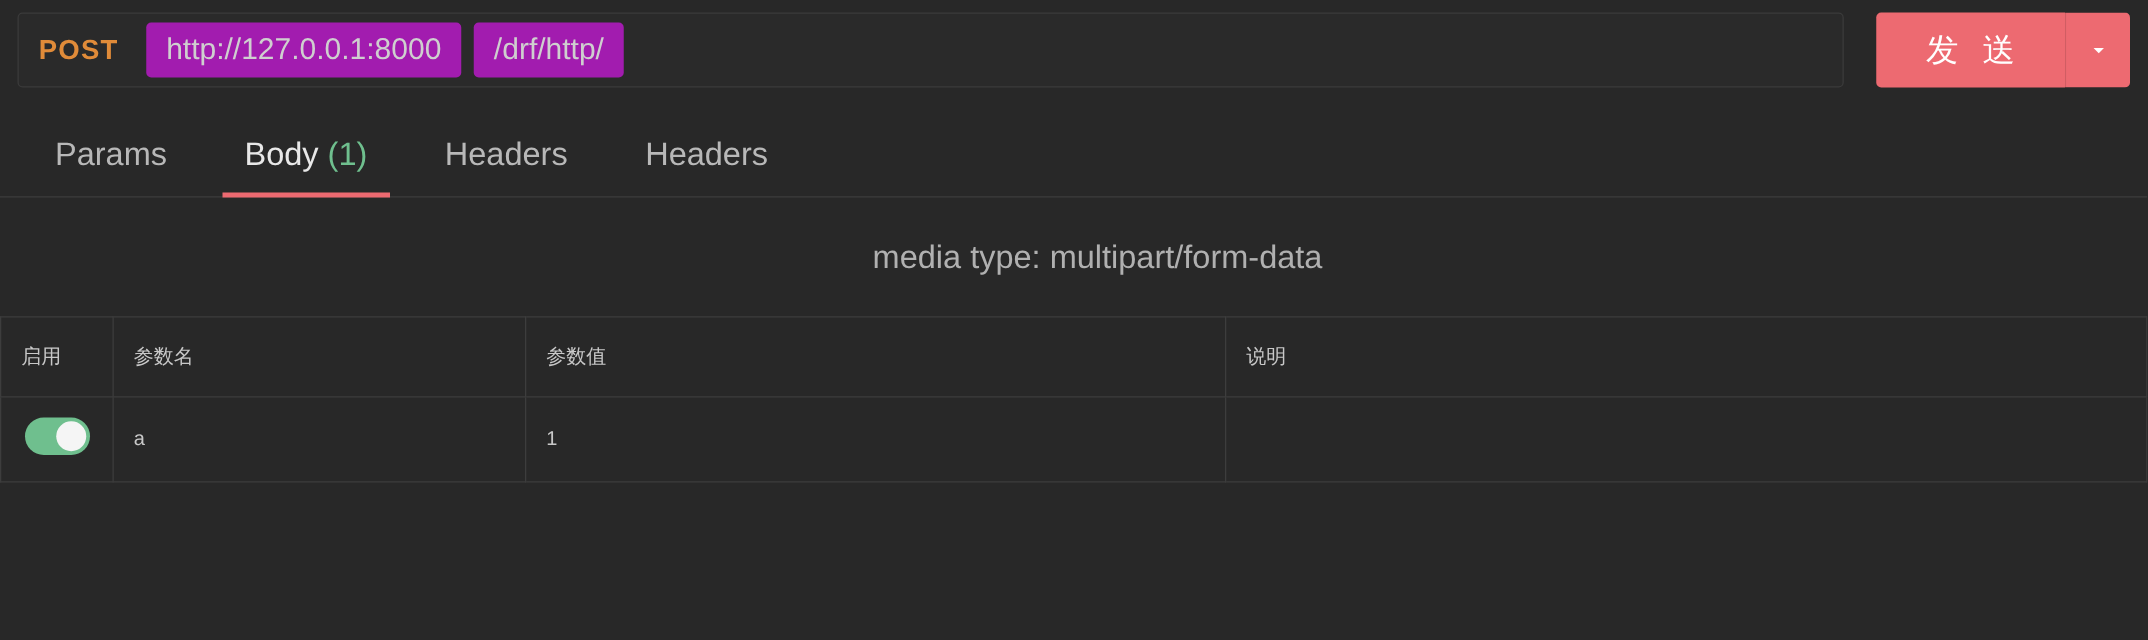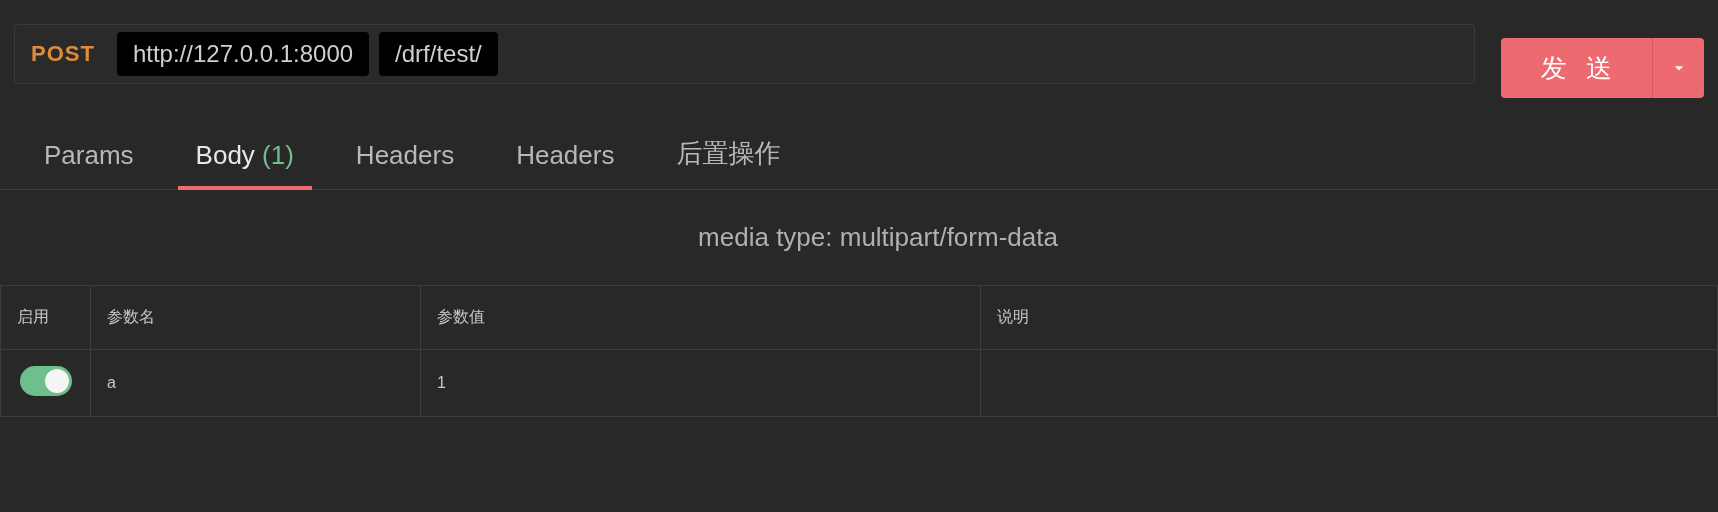--- a/index.html
+++ b/index.html
@@ -32,31 +32,30 @@
     gap: 10px;
   }
   .method {
     color: #e08b39;
     font-weight: 700;
     font-size: 22px;
     letter-spacing: 1px;
     padding-right: 12px;
   }
   .pill {
-    background: #000000;
+    background: #a21caf;
     border-radius: 4px;
     color: #cfcfcf;
     font-size: 24px;
     padding: 6px 16px;
     line-height: 32px;
   }
   .send-group {
     display: flex;
     height: 60px;
-    margin-top: 28px;
   }
   .send-btn {
     background: #ed6a71;
     color: #ffffff;
     font-size: 26px;
     letter-spacing: 6px;
     border: none;
     border-radius: 4px 0 0 4px;
     padding: 0 34px 0 40px;
     cursor: pointer;
@@ -152,42 +151,41 @@
     border-radius: 50%;
   }
 </style>
 </head>
 <body>
 
 <div class="request-row">
   <div class="url-container">
     <span class="method">POST</span>
     <span class="pill">http://127.0.0.1:8000</span>
-    <span class="pill">/drf/test/</span>
+    <span class="pill">/drf/http/</span>
   </div>
   <div class="send-group">
     <button class="send-btn">发 送</button>
     <button class="send-caret">
       <svg width="20" height="20" viewBox="0 0 24 24">
           <path d="M7 10l5 5 5-5z"></path>
         </svg>
     </button>
   </div>
 </div>
 
 <div class="tabs-wrap">
   <div class="tabs">
     <div class="tab">Params</div>
     <div class="tab active">
       <span>Body</span>
       <span class="count">(1)</span>
     </div>
     <div class="tab">Headers</div>
     <div class="tab">Headers</div>
-    <div class="tab">后置操作</div>
   </div>
 </div>
 
 <div class="media-type">media type: multipart/form-data</div>
 
 <table class="params-table">
   <thead>
     <tr>
       <th class="col-enable">启用</th>
       <th class="col-name">参数名</th>

